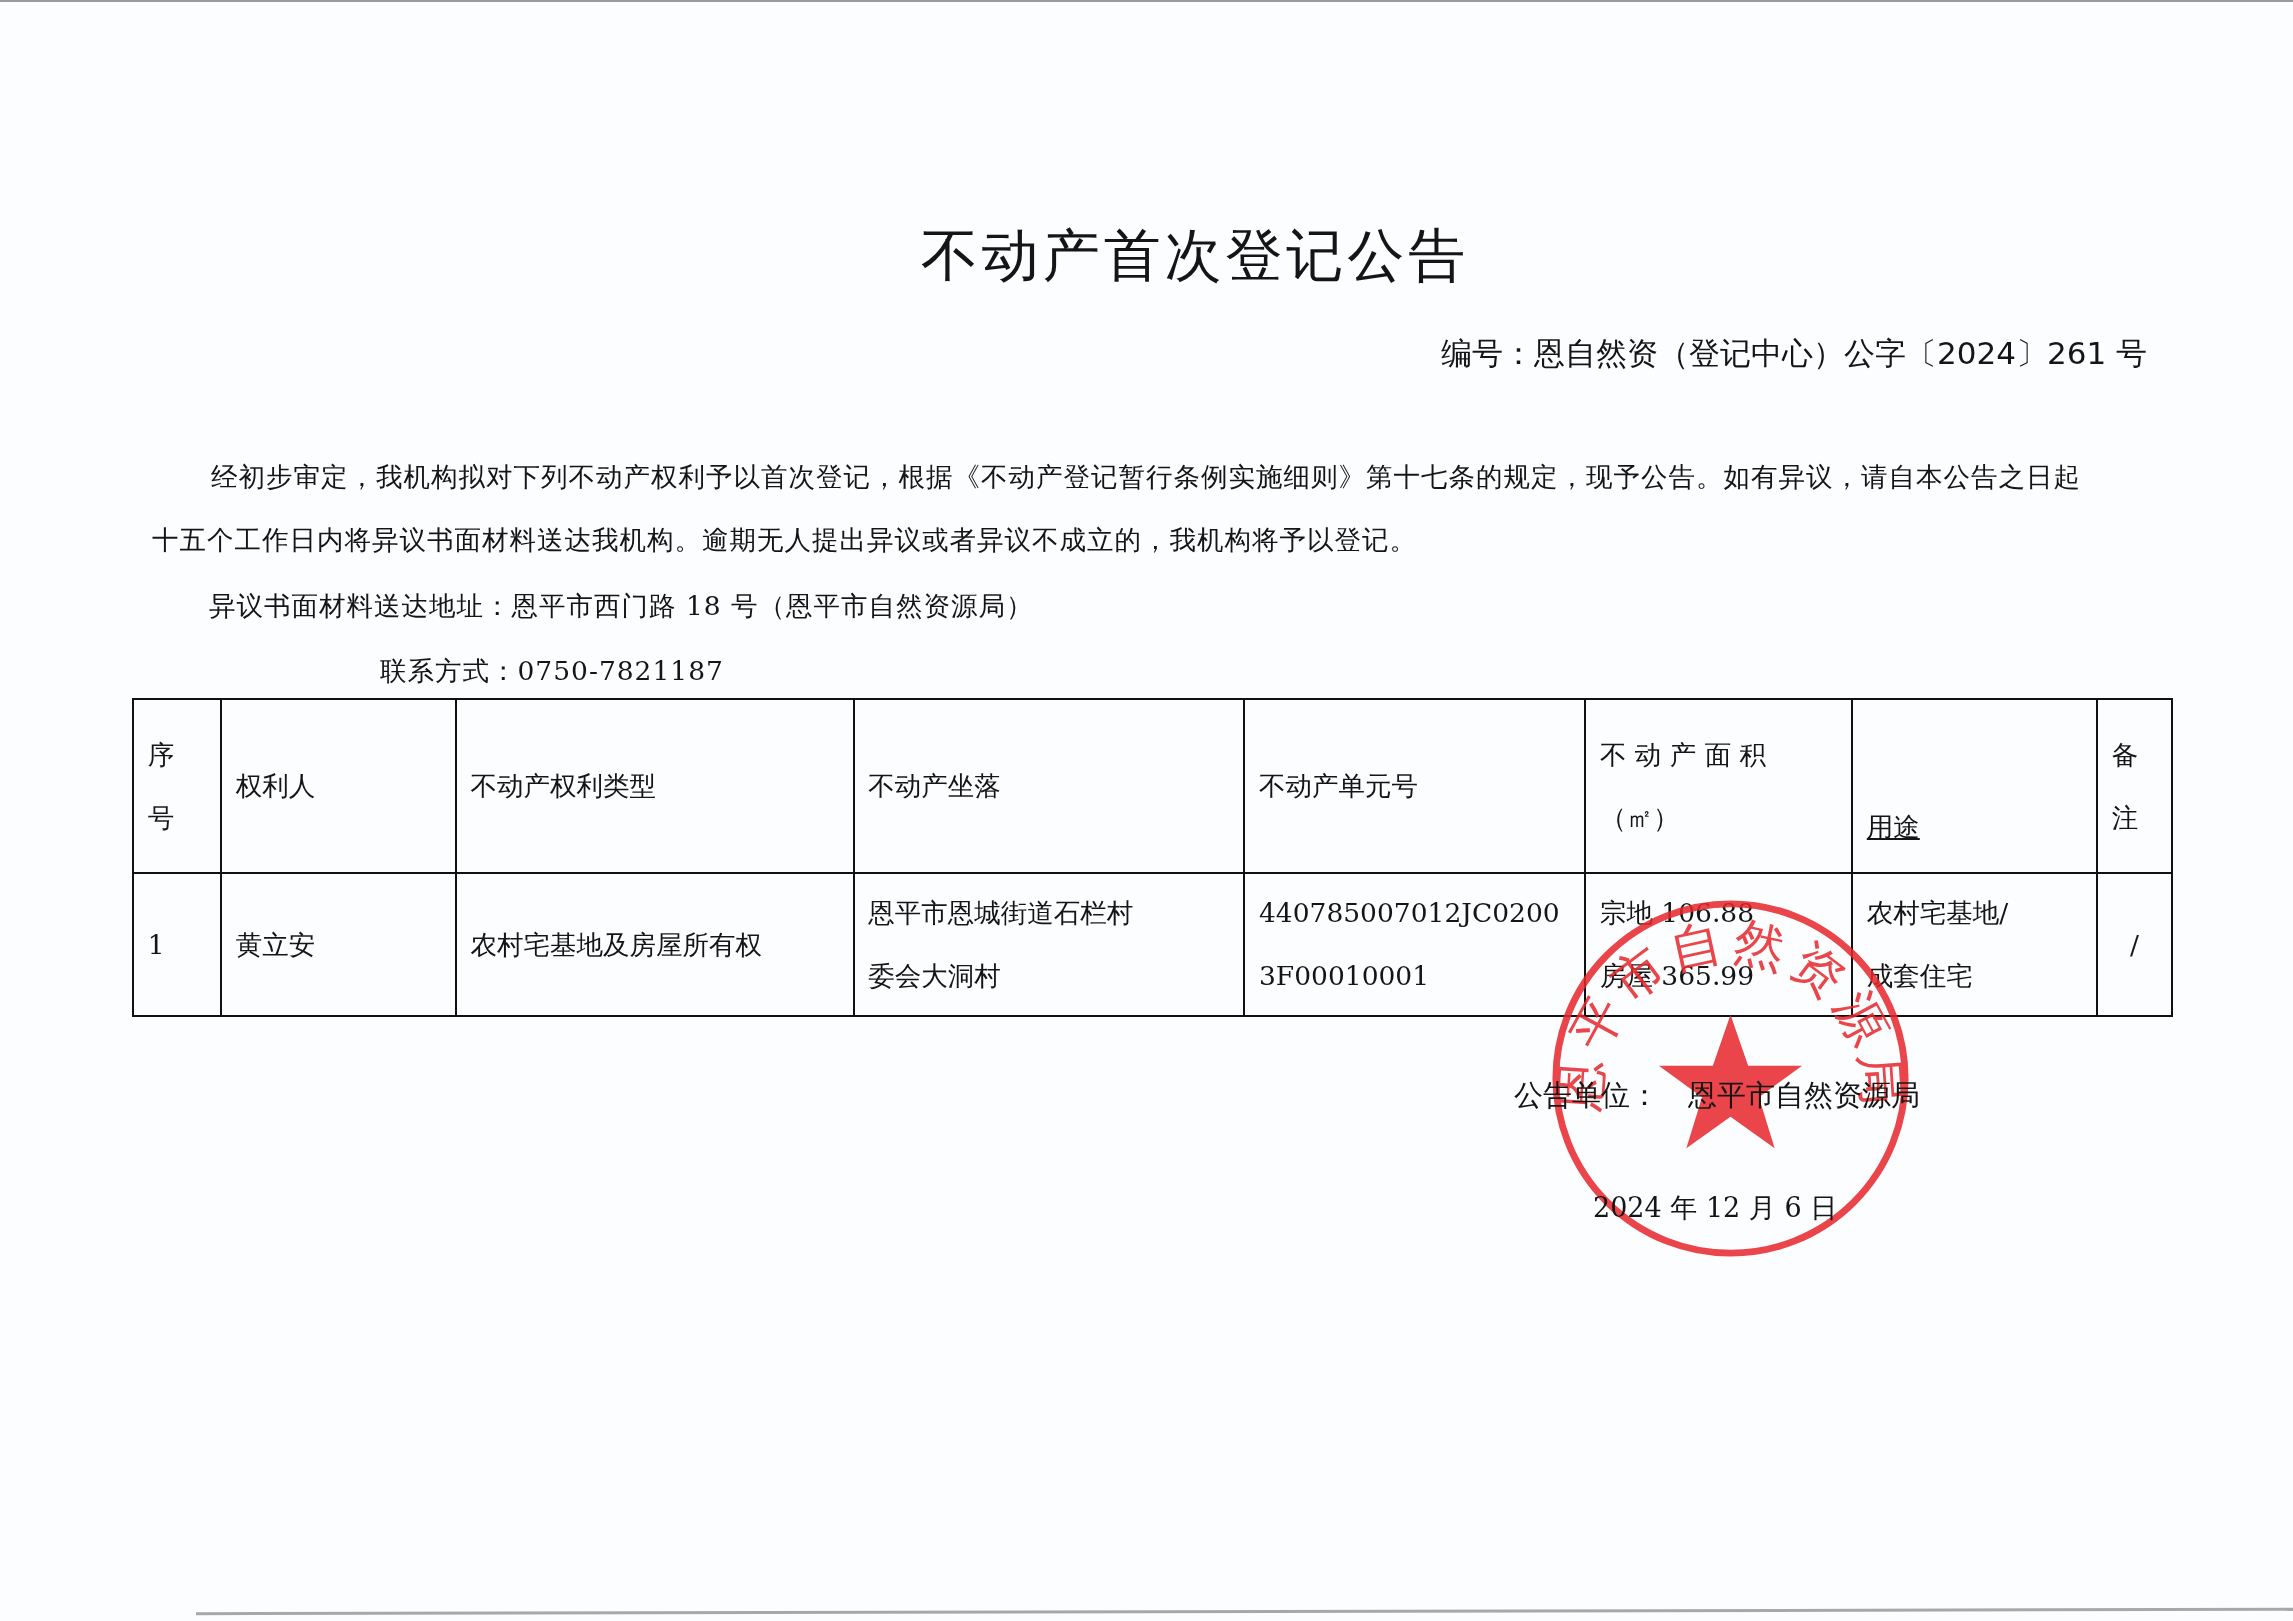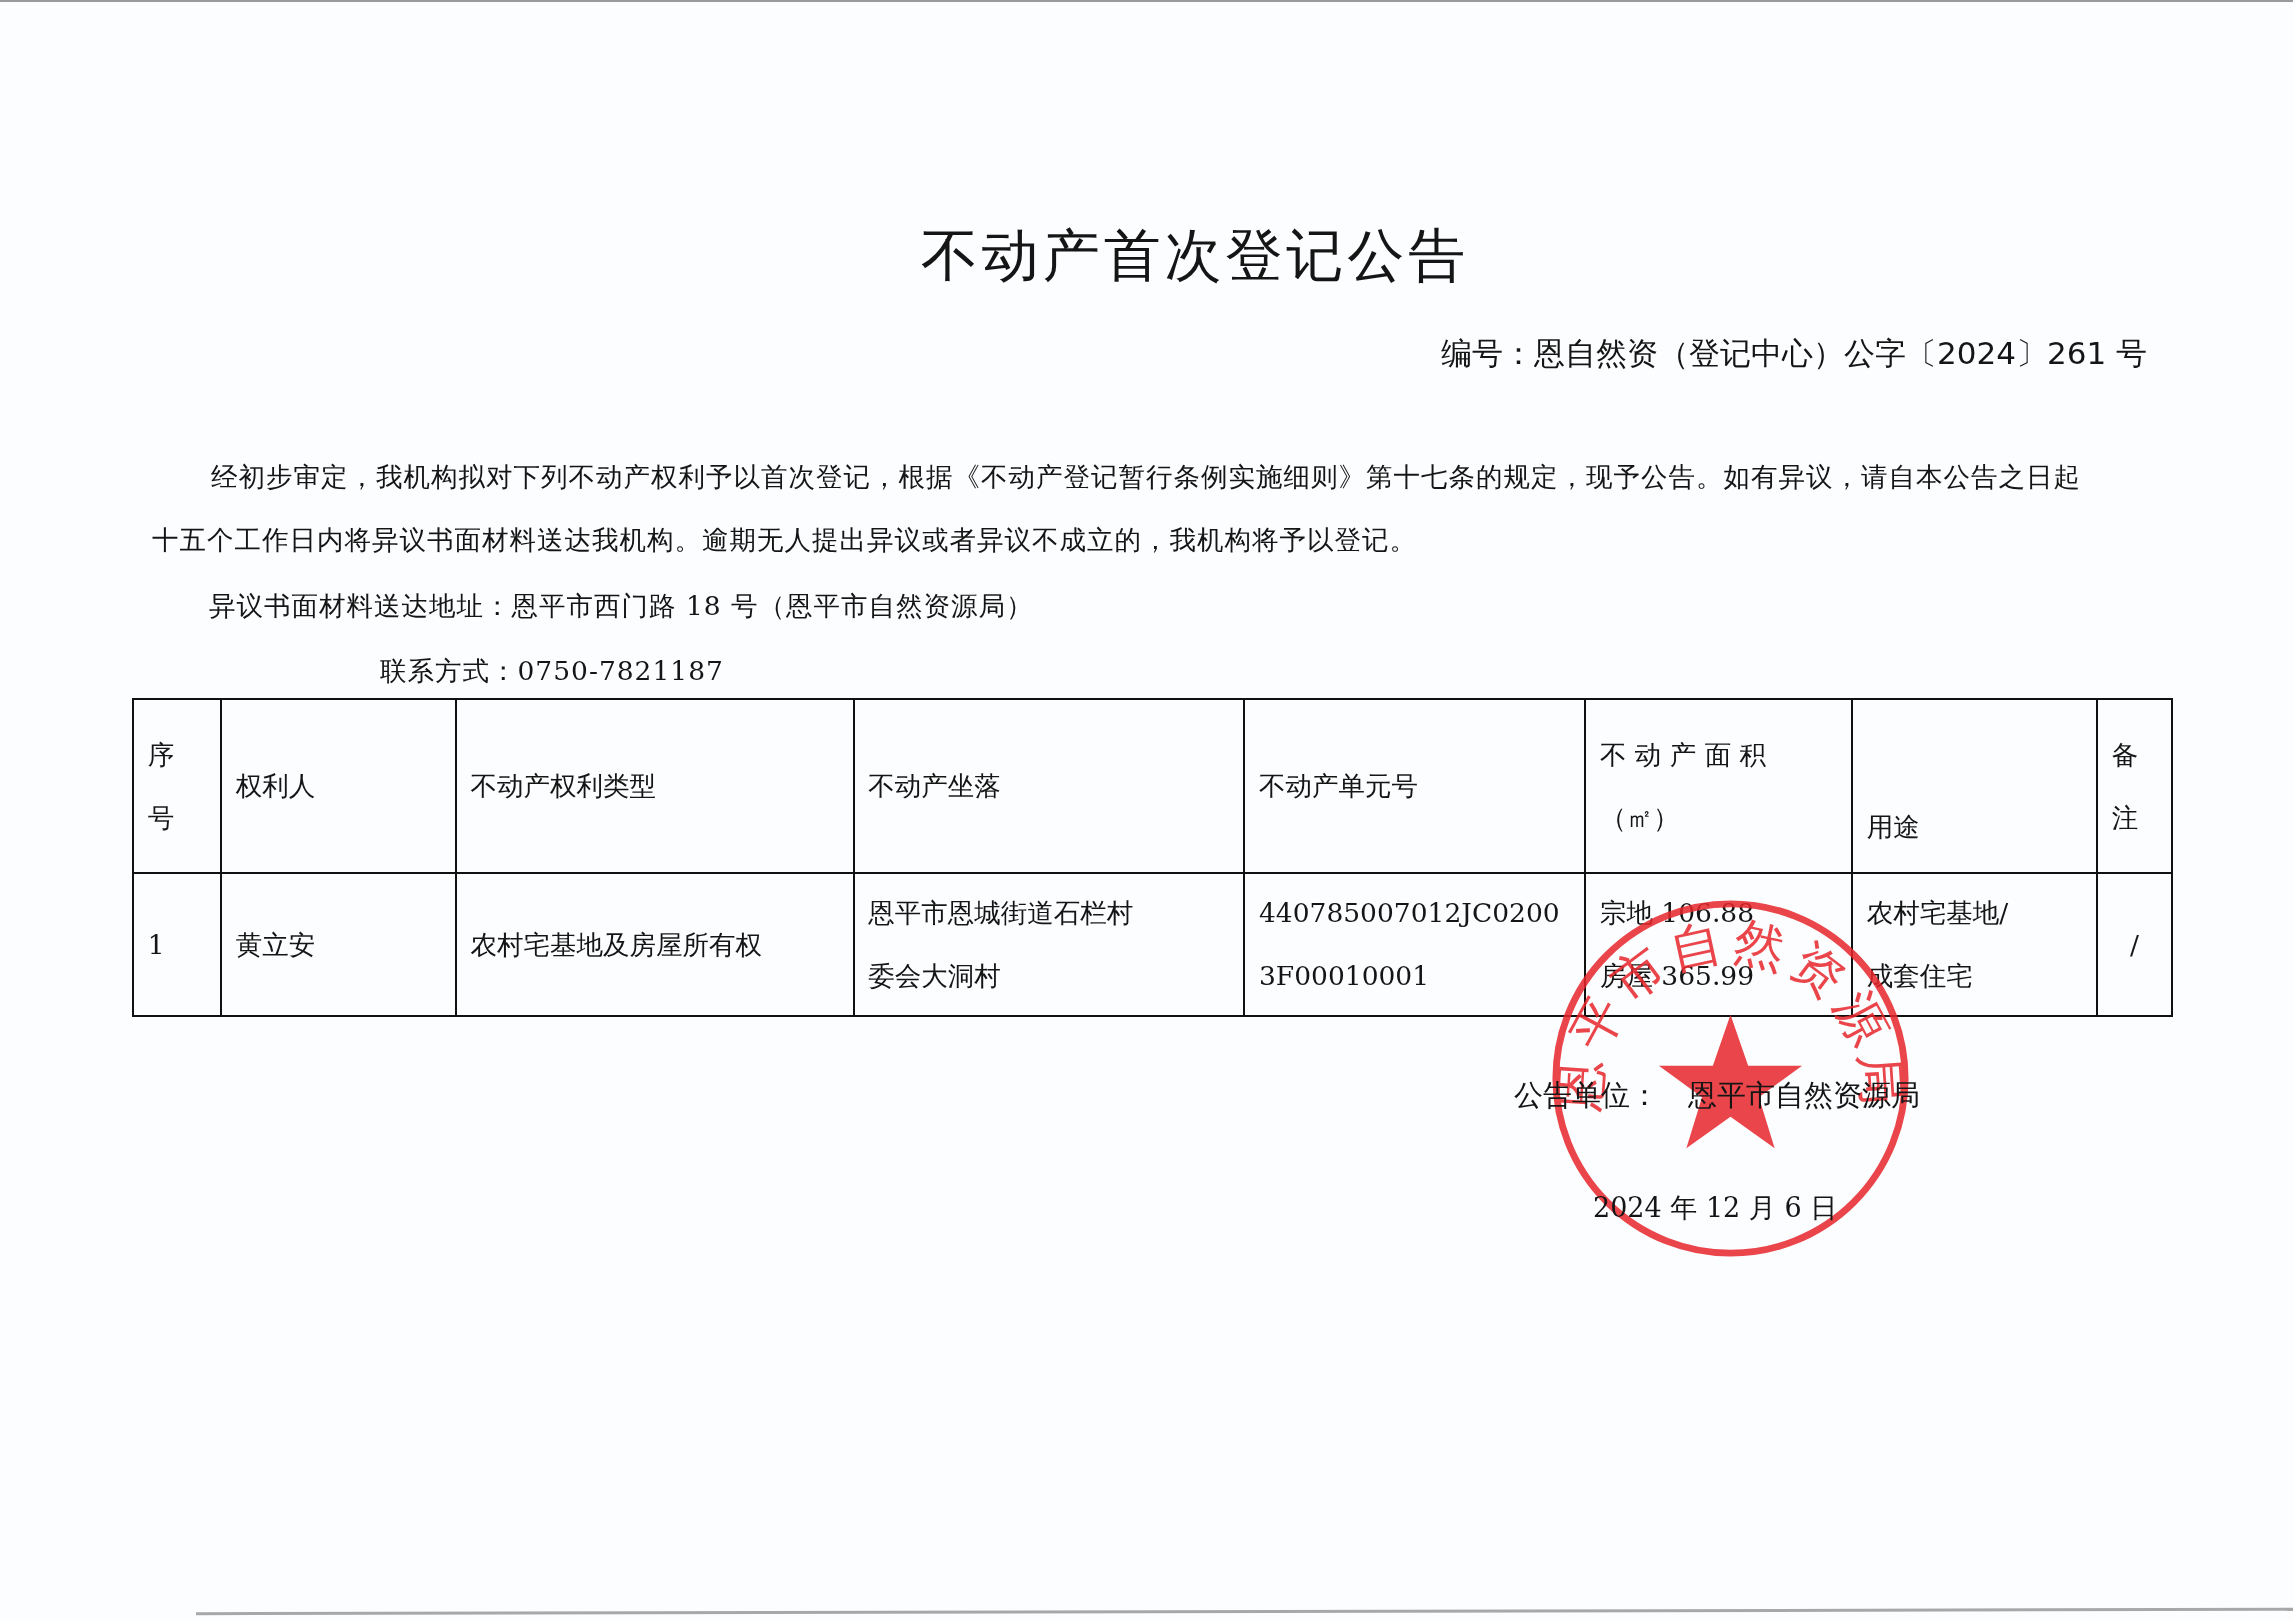--- a/index.html
+++ b/index.html
@@ -80,21 +80,21 @@
       <div>号</div>
     </td>
     <td>权利人</td>
     <td>不动产权利类型</td>
     <td>不动产坐落</td>
     <td>不动产单元号</td>
     <td>
       <div>不 动 产 面 积</div>
       <div>（㎡）</div>
     </td>
-    <td style="vertical-align:bottom; padding-bottom:13.7px;">用途</td>
+    <td style="vertical-align:bottom; padding-bottom:13.7px;text-decoration:underline;">用途</td>
     <td class="vert">
       <div>备</div>
       <div>注</div>
     </td>
   </tr>
   <tr class="row">
     <td>1</td>
     <td>黄立安</td>
     <td>农村宅基地及房屋所有权</td>
     <td>

